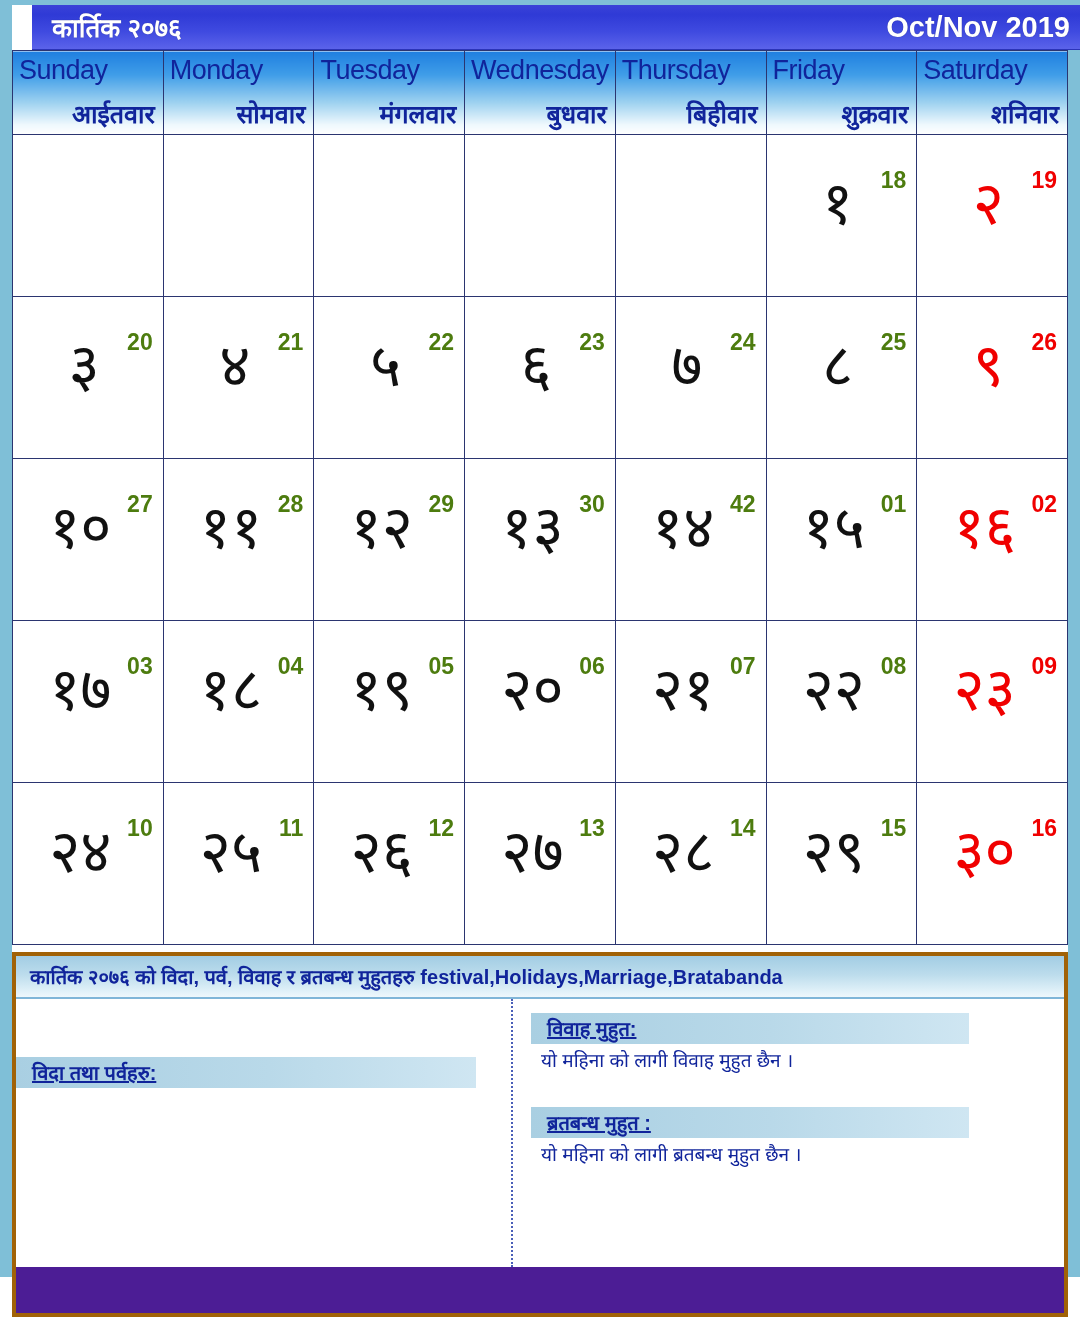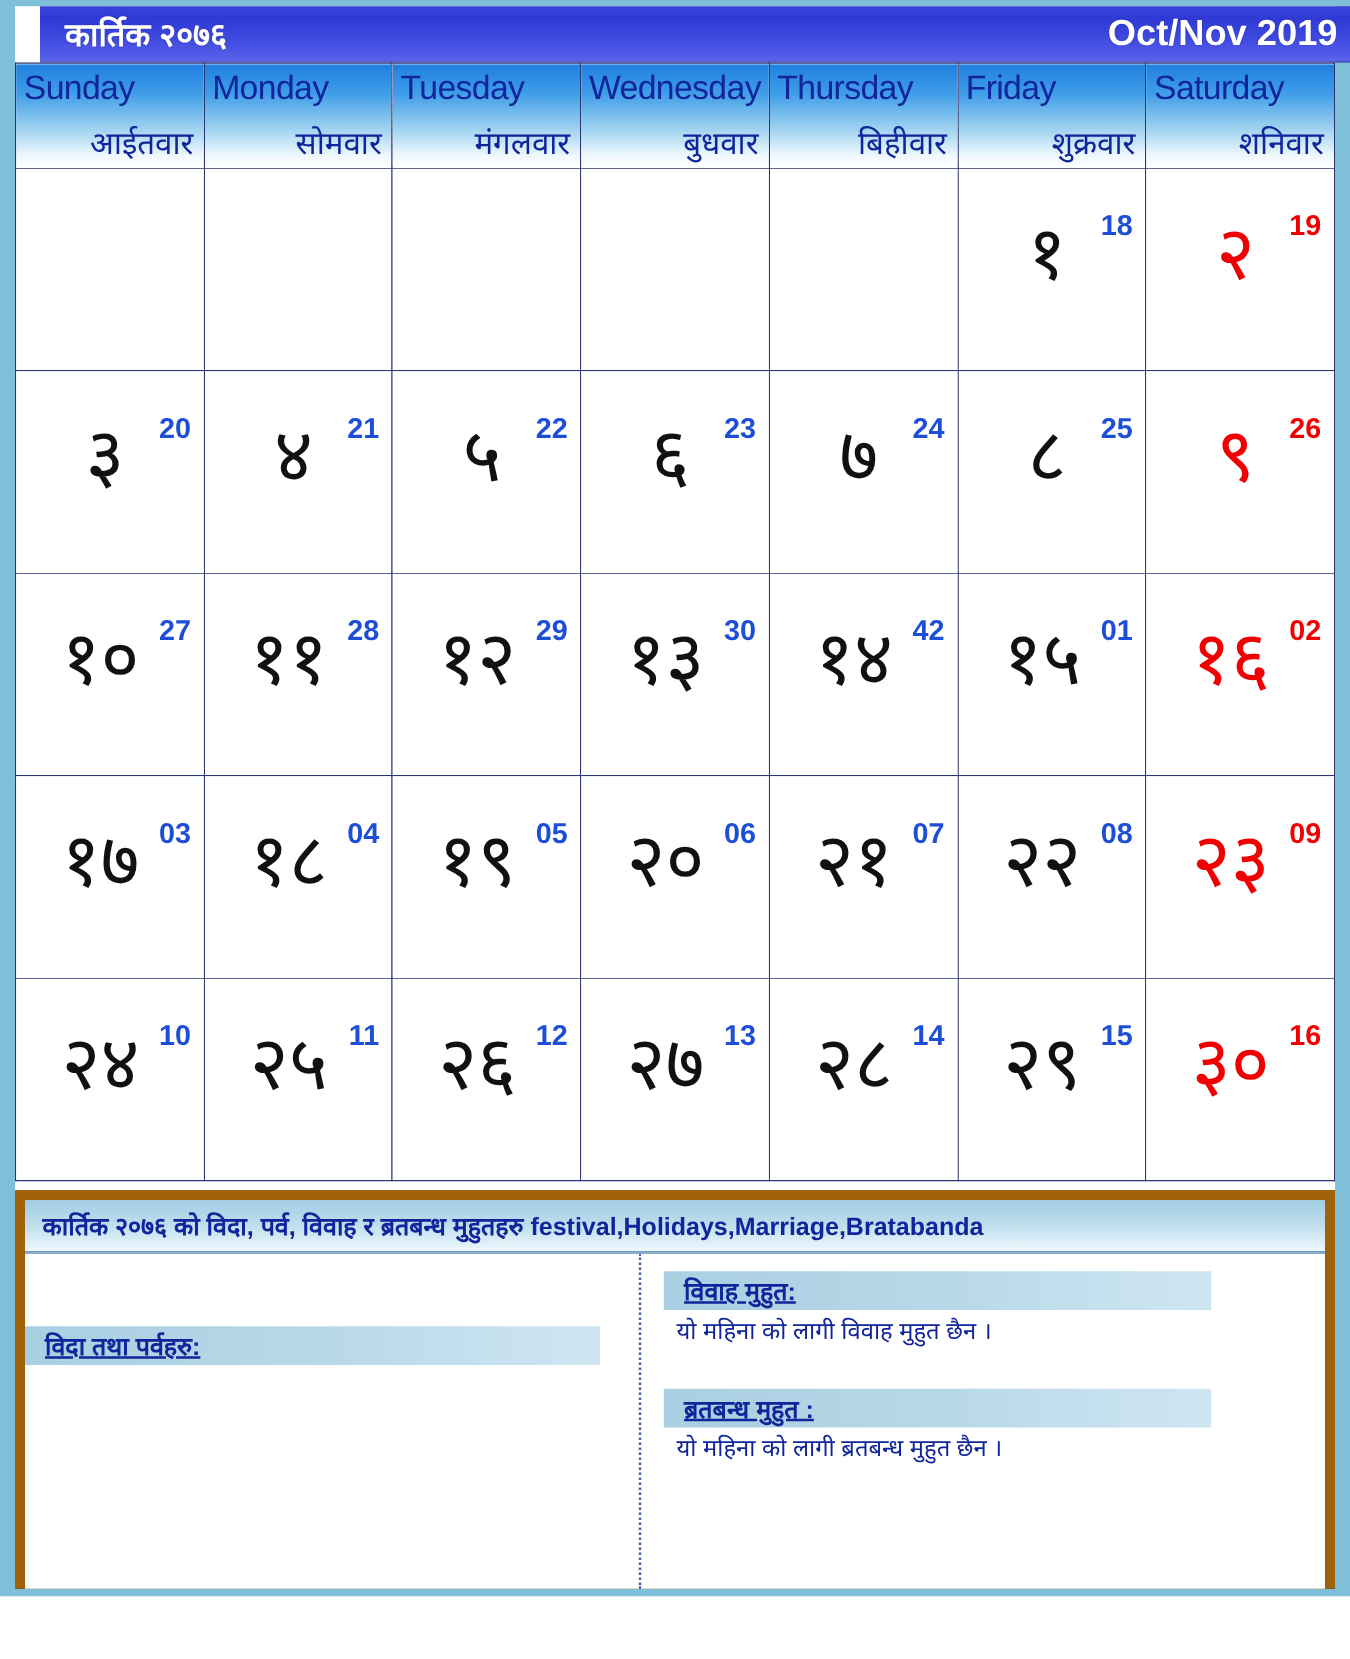--- a/index.html
+++ b/index.html
@@ -94,21 +94,21 @@
     letter-spacing: -0.5px;
     white-space: nowrap;
     text-align: left;
   }
   .dayhead .np {
     position: absolute;
     right: 8px;
     bottom: 4px;
     font-size: 25px;
     color: #10249b;
-    font-weight: normal;
+    font-weight: bold;
     white-space: nowrap;
   }
 
   .daycell {
     height: 162px;
     border: 1px solid #2b3570;
     background: #ffffff;
     position: relative;
     vertical-align: top;
   }
@@ -123,36 +123,36 @@
     font-weight: normal;
     font-family: "DejaVu Sans", "Liberation Sans", sans-serif;
     white-space: nowrap;
   }
   .daycell .en-num {
     position: absolute;
     right: 10px;
     top: 34px;
     font-size: 23px;
     line-height: 1;
-    color: #1d4ed8;
+    color: #4d7c0f;
     font-weight: bold;
     white-space: nowrap;
   }
   .daycell.sat .np-num { color: #f00000; }
   .daycell.sat .en-num { color: #f00000; }
 
   
   .footer {
     position: absolute;
     left: 12px;
     top: 952px;
     width: 1056px;
-    height: 319px;
-    border: 8px solid #a16207;
-    background: #0f172a;
+    height: 365px;
+    border: 4px solid #a16207;
+    background: #4c1d95;
   }
   .footer-title {
     height: 43px;
     background: linear-gradient(to bottom, #a2cde4 0%, #bcdcec 45%, #dbeef7 80%, #eef7fc 100%);
     border-bottom: 2px solid #7fb5d8;
     display: flex;
     align-items: center;
     padding-left: 14px;
   }
   .footer-title span {

